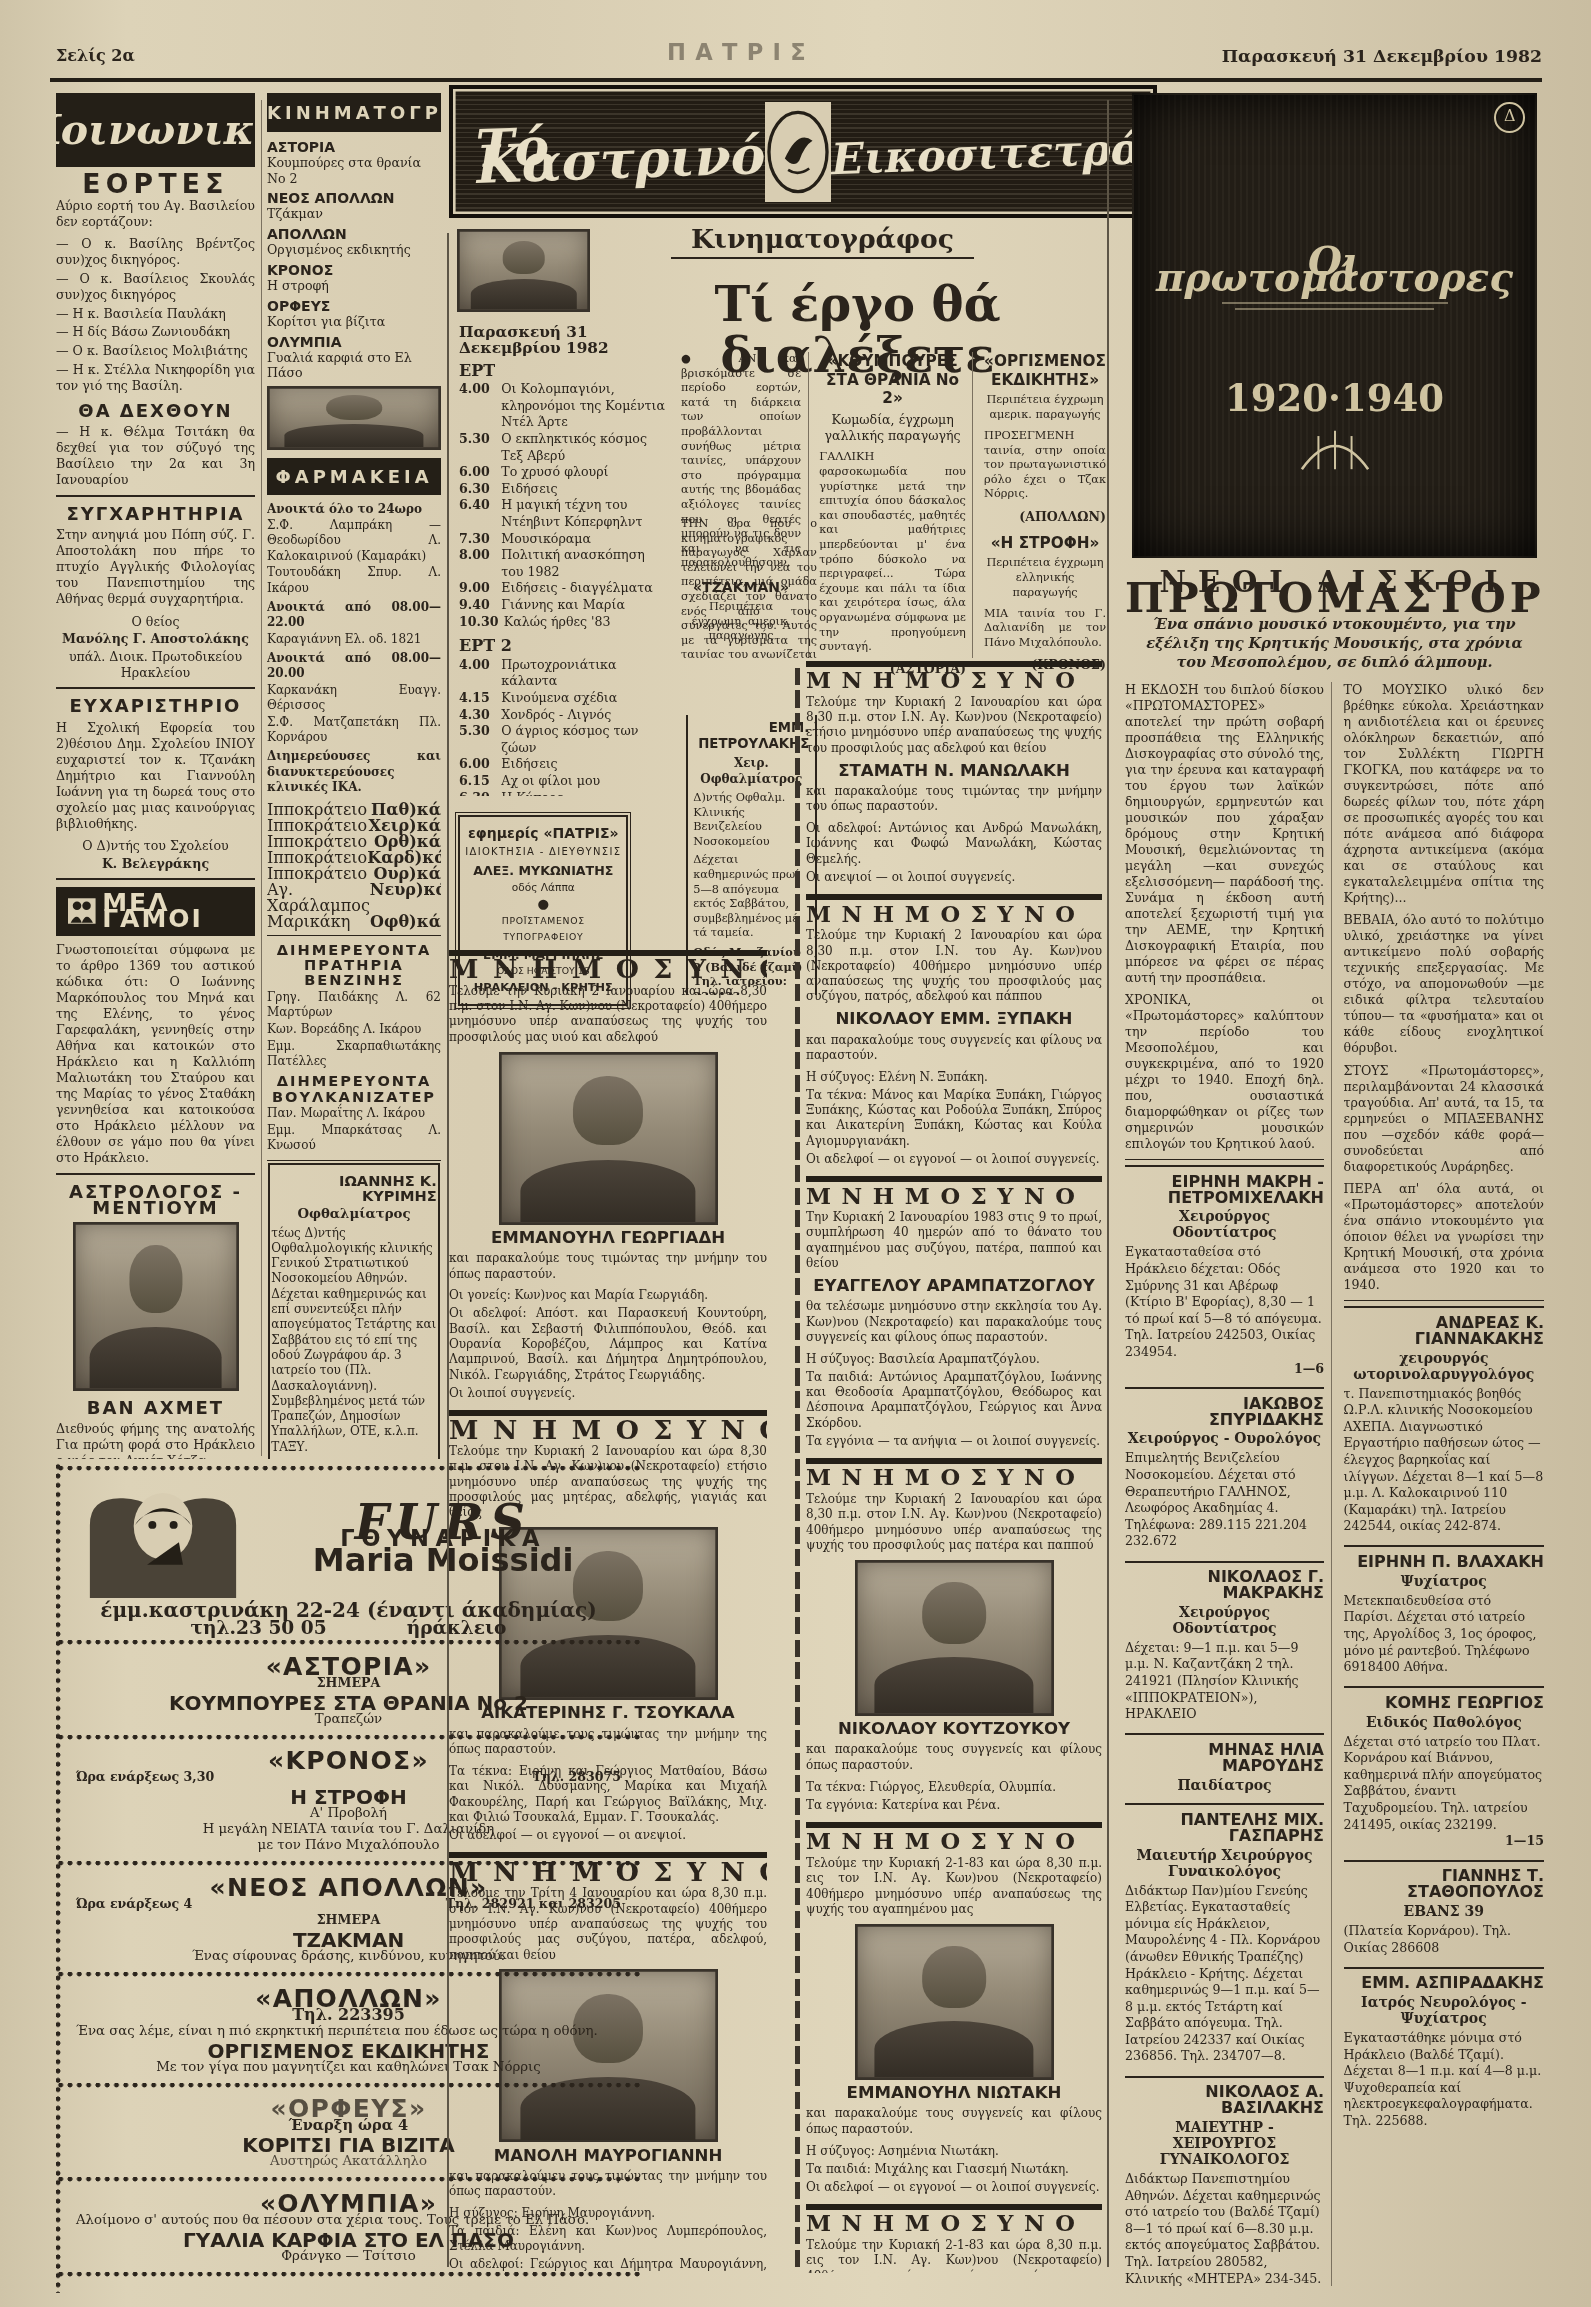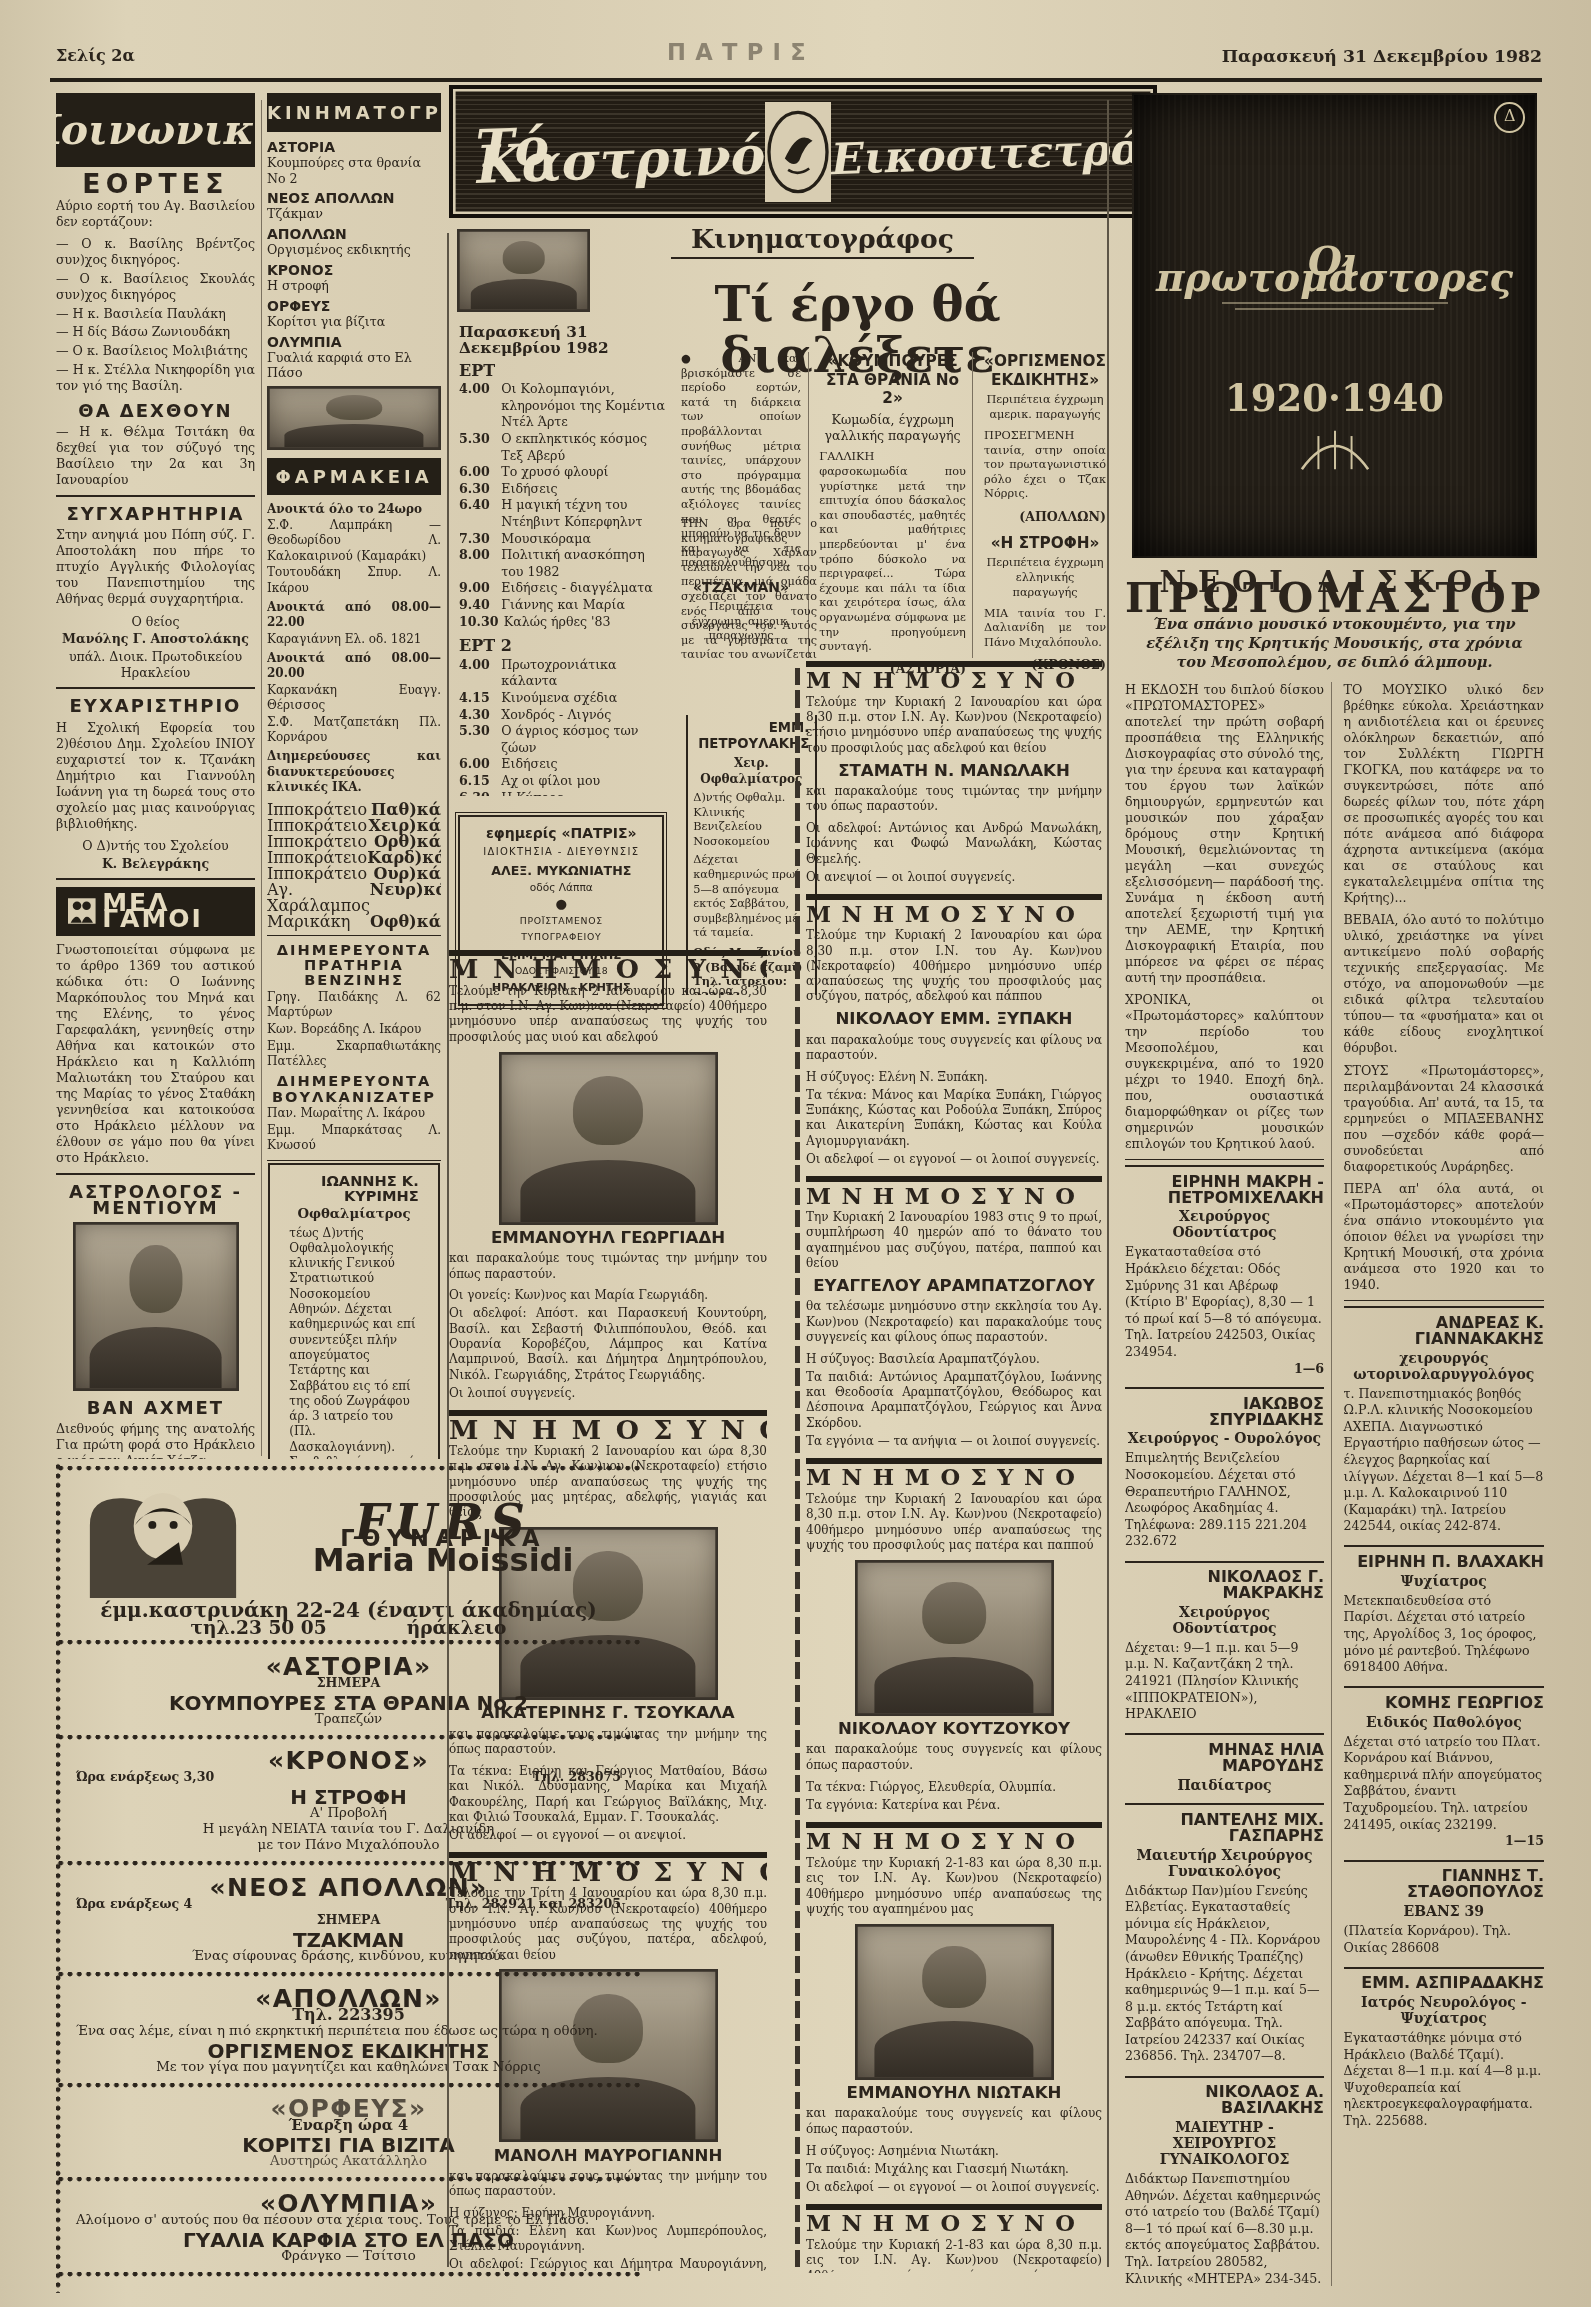--- a/index.html
+++ b/index.html
@@ -29,21 +29,21 @@
   .otitle{font-family:"DejaVu Serif",serif;font-weight:bold;font-size:26.6px;letter-spacing:14.6px;text-align:left;margin:2.7px 0 6.6px;}
   .oname{font-family:"DejaVu Sans","Liberation Sans",sans-serif;font-weight:bold;font-size:16.6px;text-align:center;margin:5.3px 0;}
   .obody{font-size:12px;line-height:15.3px;}
   .ophoto{width:219px;height:173px;margin:4px auto;}
   
   .dad{border-top:2px solid #2b241c;padding-top:6.6px;margin-bottom:10.6px;}
   .dname{font-family:"DejaVu Sans","Liberation Sans",sans-serif;font-weight:bold;font-size:16px;text-align:right;margin-bottom:2.7px;}
   .dspec{font-weight:bold;font-size:14px;text-align:center;margin-bottom:4px;}
   .dbody{font-size:12.6px;line-height:16.6px;}
   .dtag{text-align:right;font-weight:bold;}
-  .boxed{border:2px solid #2b241c;outline:1.3px solid #2b241c;outline-offset:2px;padding:8px 19px;margin:9.3px 1.3px;}
+  .boxed{border:2px solid #2b241c;outline:1.3px solid #2b241c;outline-offset:2px;padding:8px 1px;margin:9.3px 1.3px;}
   
   .cine-name{font-family:"DejaVu Sans","Liberation Sans",sans-serif;font-weight:bold;font-size:14px;}
   .cine-film{font-size:12.6px;margin-bottom:5.3px;}
   .tvrow{display:flex;gap:5.3px;font-size:12.6px;line-height:16.6px;}
   .tvt{font-weight:bold;min-width:37px;}
   .ika{display:flex;justify-content:space-between;font-size:16px;line-height:16px;}
   .script{font-style:italic;font-weight:bold;font-family:"DejaVu Serif",serif;}
   .band{background:#221c14;box-shadow:inset 0 0 0 4px #15110c, inset 0 0 0 6.6px #d8cdb2;
     background-image:repeating-linear-gradient(0deg,rgba(216,205,178,.14) 0 1.3px,rgba(0,0,0,0) 1.3px 4.7px);}
   .album{background:#221d16;background-image:repeating-linear-gradient(90deg,rgba(190,178,150,.05) 0 2px,transparent 2px 6px);

